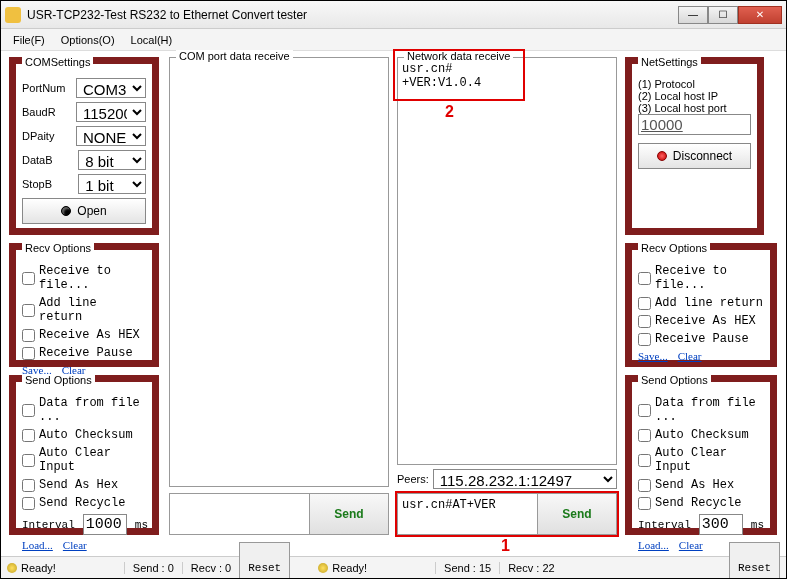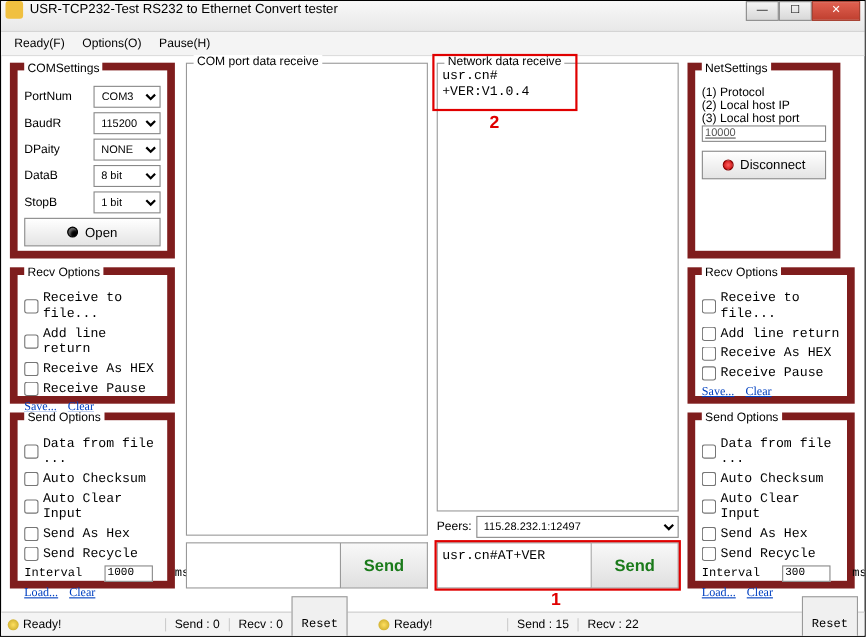--- a/index.html
+++ b/index.html
@@ -1,57 +1,57 @@
 <!DOCTYPE html>
 <html><head>
 <meta charset="utf-8">
 <style>
 * { box-sizing: border-box; margin: 0; padding: 0; }
 body { font-family: Tahoma, Arial, sans-serif; font-size: 11px; background: #fff; width: 787px; height: 579px; overflow: hidden; border: 1px solid #000; }
-.titlebar { height: 28px; background: linear-gradient(#f8f8f8,#e8e8e8); display: flex; padding: 0 4px; border-bottom: 1px solid #ccc; }
+.titlebar { height: 28px; background: linear-gradient(#f8f8f8,#e8e8e8); display: flex; align-items: center; padding: 0 4px; border-bottom: 1px solid #ccc; }
 .titlebar .icon { width: 16px; height: 16px; background: #f0c040; border-radius: 3px; margin-right: 6px; }
 .titlebar .title { flex: 1; font-size: 12px; }
 .winbtns { display: flex; gap: 0; }
 .winbtn { width: 30px; height: 18px; border: 1px solid #888; background: linear-gradient(#f4f4f4,#d8d8d8); font-size: 10px; text-align: center; line-height: 16px; cursor: pointer; }
 .winbtn.close { background: linear-gradient(#e06050,#c04030); color: #fff; border-color: #a03020; width: 44px; }
 .menubar { height: 22px; background: #f4f4f4; display: flex; align-items: center; padding: 0 4px; border-bottom: 1px solid #ddd; }
 .menuitem { padding: 2px 8px; cursor: pointer; }
 .content { position: relative; padding: 4px; height: calc(100% - 28px - 22px - 22px); }
 .statusbar { height: 22px; background: #f4f4f4; border-top: 1px solid #ccc; display: flex; align-items: center; padding: 0 6px; font-size: 11px; gap: 8px; }
 .status-seg { display: flex; align-items: center; gap: 4px; }
 .status-seg .bulb { width: 10px; height: 10px; background: radial-gradient(#ffe060,#c0a020); border-radius: 50%; }
 .status-recv { border-left: 1px solid #ccc; padding-left: 8px; }
 .smallbtn { padding: 19px 8px; border: 1px solid #999; background: #f0f0f0; cursor: pointer; font-size: 11px; font-family: Liberation Mono, monospace; }
 
 .groupbox { position: absolute; border: 7px solid #7f1d1d; padding: 14px 6px 6px 6px; }
 .groupbox > .legend { position: absolute; top: -8px; left: 6px; background: #fff; padding: 0 3px; font-size: 11px; }
 
-.row { display: flex; align-items: center; margin-bottom: 4px; gap: 20px; }
+.row { display: flex; align-items: center; margin-bottom: 4px; gap: 8px; }
 .lbl { width: 50px; }
-select, input[type=text] { font-family: inherit; font-size: 10px; border: 1px solid #888; background: #fff; padding: 1px 2px; }
+select, input[type=text] { font-family: inherit; font-size: 15px; border: 1px solid #888; background: #fff; padding: 1px 2px; }
 select { width: 70px; height: 20px; }
 .openbtn { width: 100%; height: 26px; border: 1px solid #888; background: linear-gradient(#fff,#e4e4e4); cursor: pointer; display: flex; align-items: center; justify-content: center; gap: 6px; font-size: 12px; }
 .dot-black { width: 10px; height: 10px; border: 1px solid #000; border-radius: 50%; background: #000; box-shadow: inset 2px 2px 2px #666; }
 .dot-red { width: 10px; height: 10px; border: 1px solid #800; border-radius: 50%; background: radial-gradient(#ff6060,#c00000); }
 
 .chk { display: flex; align-items: center; gap: 4px; margin-bottom: 4px; font-family: 'Courier New', monospace; font-size: 12px; }
 .chk input { margin: 0; }
 .linkrow { margin-top: 4px; font-family: Liberation Serif, serif; }
 .linkrow a { color: #0040c0; text-decoration: underline; cursor: pointer; margin-right: 10px; }
 
 .recvbox { position: absolute; border: 1px solid #999; background: #fff; }
 .recvbox .legend { position: absolute; top: -8px; left: 6px; background: #fff; padding: 0 3px; }
 .recvbox .body { font-family: Liberation Mono, monospace; font-size: 12px; padding: 4px; white-space: pre; }
 
 .peersrow { position: absolute; display: flex; align-items: center; gap: 4px; }
 .peersrow select { width: 130px; }
 
 .sendarea { position: absolute; display: flex; }
 .sendinput { border: 1px solid #999; background: #fff; font-family: 'Courier New', monospace; font-size: 12px; padding: 4px; }
-.sendbtn { width: 79px; border: 1px solid #999; border-left: none; background: linear-gradient(#f8f8f8,#e0e0e0); color: #1a7a1a; font-weight: bold; cursor: pointer; font-size: 15px; }
+.sendbtn { width: 79px; border: 1px solid #999; border-left: none; background: linear-gradient(#f8f8f8,#e0e0e0); color: #1a7a1a; font-weight: bold; cursor: pointer; font-size: 12px; }
 
 .redbox { position: absolute; border: 2px solid #e00000; pointer-events: none; }
 .redlabel { position: absolute; color: #e00000; font-size: 16px; font-weight: bold; pointer-events: none; }
 
 .ip-display { font-family: 'Courier New', monospace; font-size: 15px; letter-spacing: 1px; border: 1px solid #888; padding: 2px 4px; background: #f0f0f0; }
 .disabled-input { background: #f0f0f0; color: #555; }
 </style>
 </head>
 <body>
 
@@ -59,23 +59,23 @@
   <div class="icon"></div>
   <div class="title">USR-TCP232-Test  RS232 to Ethernet Convert tester</div>
   <div class="winbtns">
     <div class="winbtn">—</div>
     <div class="winbtn">☐</div>
     <div class="winbtn close">✕</div>
   </div>
 </div>
 
 <div class="menubar">
-  <div class="menuitem">Ready(F)</div>
+  <div class="menuitem">File(F)</div>
   <div class="menuitem">Options(O)</div>
-  <div class="menuitem">Pause(H)</div>
+  <div class="menuitem">Local(H)</div>
 </div>
 
 <div class="content">
 
   <div class="groupbox" style="left:8px; top:6px; width:150px; height:178px;">
     <div class="legend">COMSettings</div>
     <div class="row">
         <span class="lbl">PortNum</span>
         <select><option>COM3</option></select>
       </div>
@@ -246,21 +246,21 @@
   <div class="redbox" style="left:394px; top:440px; width:224px; height:46px;"></div>
   <div class="redlabel" style="left:500px; top:486px;">1</div>
 
 </div>
 
 <div class="statusbar">
   <div class="status-seg">
       <span class="bulb"></span>
       <span>Ready!</span>
     </div>
-  <div class="status-seg status-recv" style="margin-left:86px;">
+  <div class="status-seg status-recv" style="margin-left:60px;">
       <span>Send : 0</span>
     </div>
   <div class="status-seg status-recv">
       <span>Recv : 0</span>
     </div>
   <button class="smallbtn">Reset</button>
   <div class="status-seg" style="margin-left:20px;">
       <span class="bulb"></span>
       <span>Ready!</span>
     </div>

